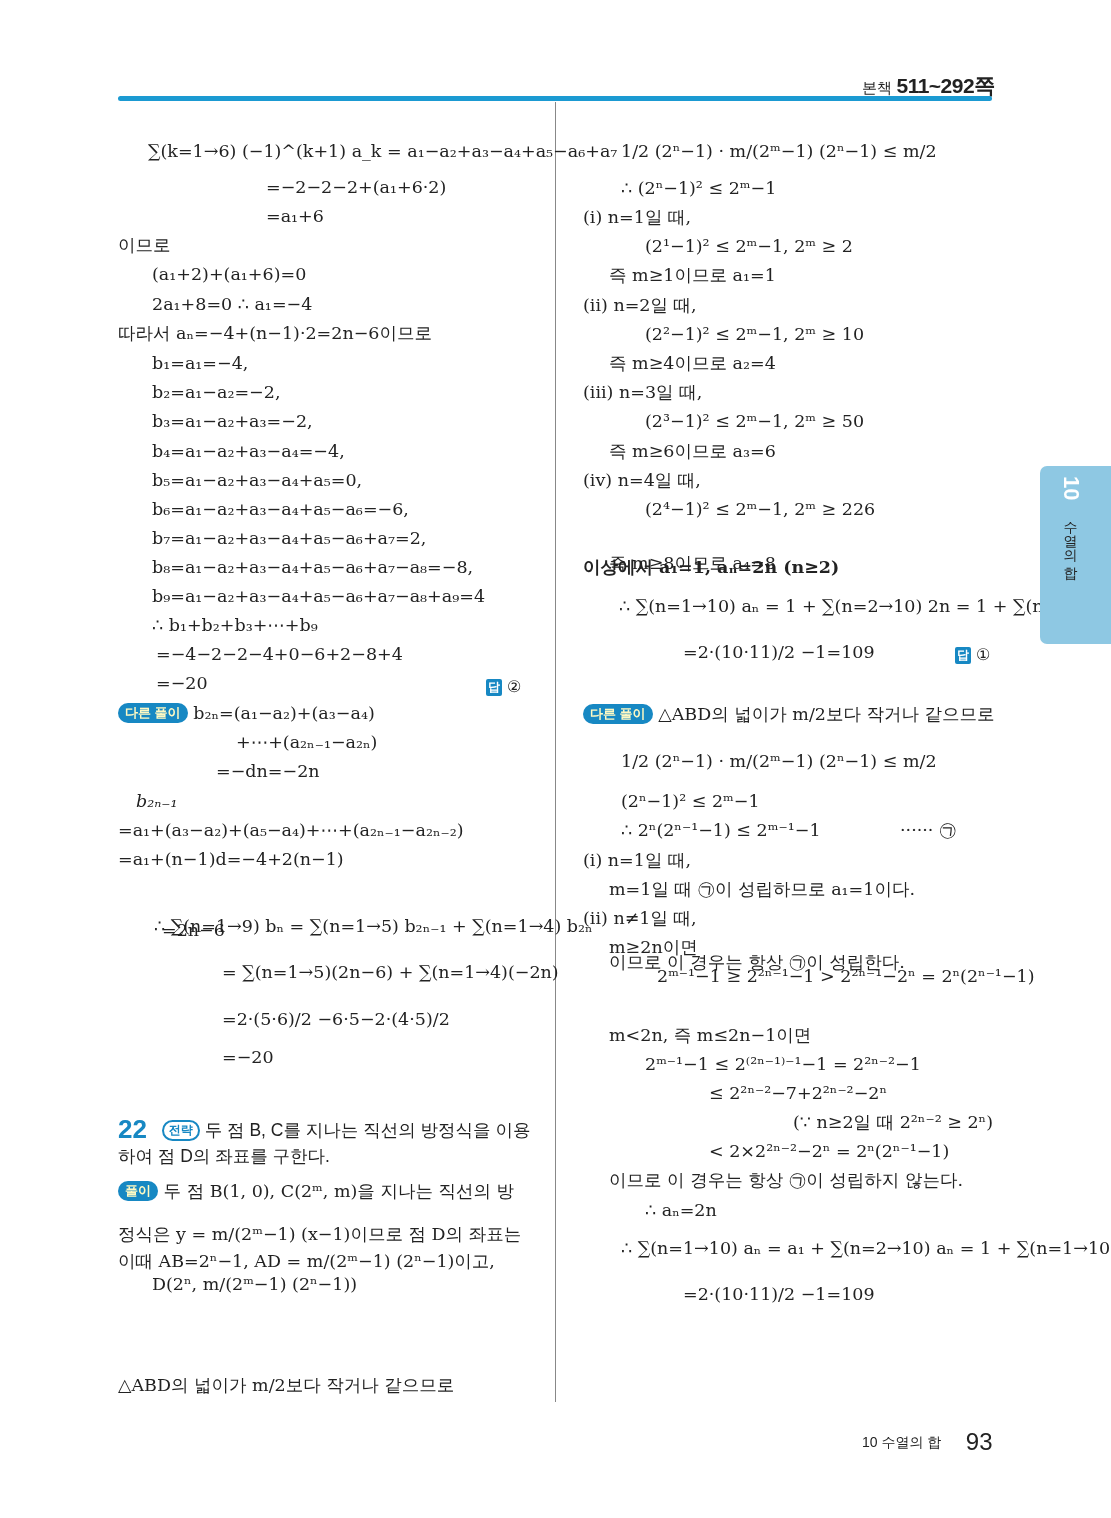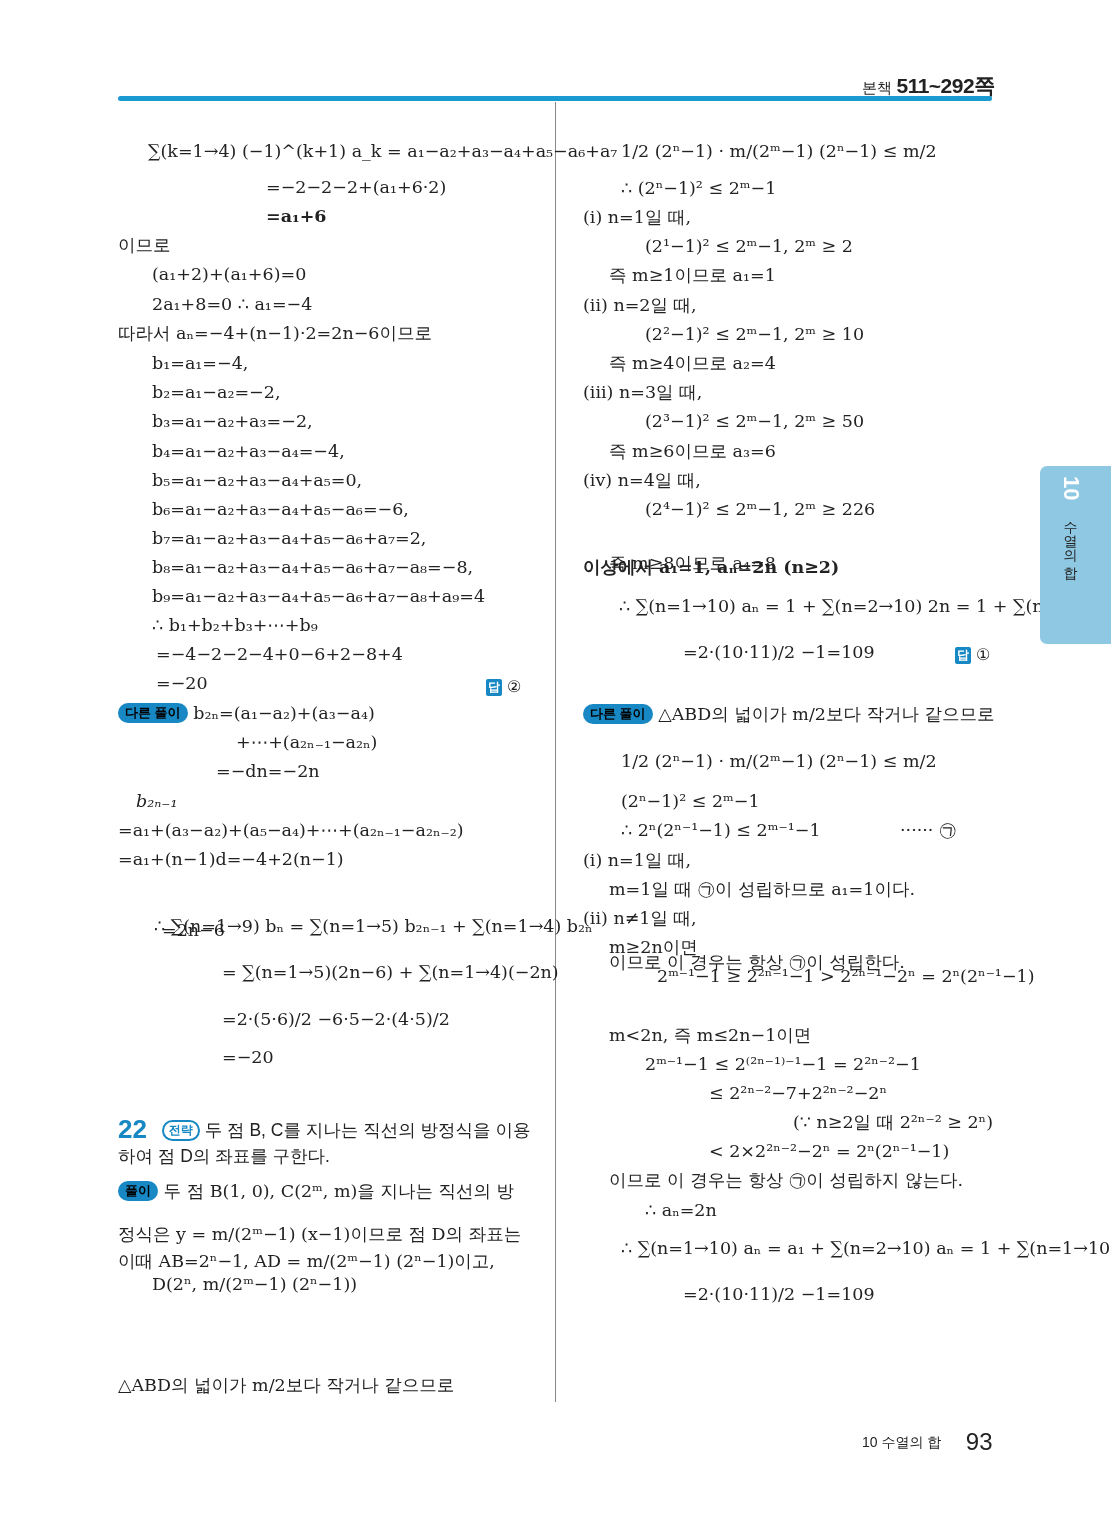--- a/index.html
+++ b/index.html
@@ -5,21 +5,21 @@
   html,body{margin:0;padding:0;background:#fff;}
   body{width:1111px;height:1518px;position:relative;overflow:hidden;
        font-family:"DejaVu Serif","Liberation Serif",serif;color:#222;}
   .hdr{position:absolute;left:862px;top:72px;font-family:"Liberation Sans",sans-serif;color:#222;}
   .hdr .pre{font-size:15px;}
   .hdr .num{font-size:21px;font-weight:bold;letter-spacing:-0.5px;}
   .topline{position:absolute;left:118px;top:96px;width:874px;height:5px;background:#1b9ad2;border-radius:3px;}
   .vdiv{position:absolute;left:555px;top:102px;width:1px;height:1300px;background:#888;}
   .col{position:absolute;font-size:17.5px;line-height:29px;}
   .ln{position:absolute;white-space:nowrap;}
-  .badge{display:inline-block;background:#1788c3;color:#000000;font-family:"Liberation Sans",sans-serif;
+  .badge{display:inline-block;background:#1788c3;color:#fef9c3;font-family:"Liberation Sans",sans-serif;
          font-weight:bold;font-size:13px;border-radius:11px;padding:0 7px;line-height:20px;vertical-align:2px;}
   .badge-o{display:inline-block;border:2px solid #1788c3;color:#1788c3;font-family:"Liberation Sans",sans-serif;
          font-weight:bold;font-size:12px;border-radius:11px;padding:0 5px;line-height:17px;vertical-align:2px;}
   .ans{position:absolute;white-space:nowrap;font-size:16px;}
   .ans .box{display:inline-block;background:#1788c3;color:#fff;font-family:"Liberation Sans",sans-serif;font-weight:bold;
             font-size:12px;width:16px;height:17px;line-height:17px;text-align:center;border-radius:2px;vertical-align:1px;}
   .qnum{font-family:"Liberation Sans",sans-serif;font-weight:bold;color:#1788c3;font-size:26px;vertical-align:-2px;margin-right:10px;}
   .side-tab{position:absolute;left:1040px;top:466px;width:71px;height:178px;background:#8ec8e3;border-radius:7px 0 0 7px;}
   .side-tab .vt{position:absolute;left:18px;top:10px;writing-mode:vertical-rl;font-family:"Liberation Sans",sans-serif;}
   .side-tab .n{color:#fff;font-weight:bold;font-size:22px;}
@@ -33,23 +33,23 @@
 <body>
 
 <div class="hdr">
   <span class="pre">본책</span>
   <span class="num">511~292쪽</span>
 </div>
 <div class="topline"></div>
 <div class="vdiv"></div>
 
 <div class="col" style="left:118px;top:0;width:420px;">
-  <div class="ln" style="left:30px;top:137px;">∑(k=1→4) (−1)^(k+1) a_k = a₁−a₂+a₃−a₄+a₅−a₆+a₇</div>
+  <div class="ln" style="left:30px;top:137px;">∑(k=1→6) (−1)^(k+1) a_k = a₁−a₂+a₃−a₄+a₅−a₆+a₇</div>
   <div class="ln" style="left:148px;top:173px;">=−2−2−2+(a₁+6·2)</div>
-  <div class="ln" style="left:148px;top:202px;font-weight:bold;">=a₁+6</div>
+  <div class="ln" style="left:148px;top:202px;">=a₁+6</div>
   <div class="ln korean" style="left:0;top:231px;">이므로</div>
   <div class="ln" style="left:34px;top:260px;">(a₁+2)+(a₁+6)=0</div>
   <div class="ln" style="left:34px;top:290px;">2a₁+8=0      ∴ a₁=−4</div>
   <div class="ln" style="left:0;top:319px;">따라서 aₙ=−4+(n−1)·2=2n−6이므로</div>
   <div class="ln" style="left:34px;top:349px;">b₁=a₁=−4,</div>
   <div class="ln" style="left:34px;top:378px;">b₂=a₁−a₂=−2,</div>
   <div class="ln" style="left:34px;top:407px;">b₃=a₁−a₂+a₃=−2,</div>
   <div class="ln" style="left:34px;top:437px;">b₄=a₁−a₂+a₃−a₄=−4,</div>
   <div class="ln" style="left:34px;top:466px;">b₅=a₁−a₂+a₃−a₄+a₅=0,</div>
   <div class="ln" style="left:34px;top:495px;">b₆=a₁−a₂+a₃−a₄+a₅−a₆=−6,</div>

